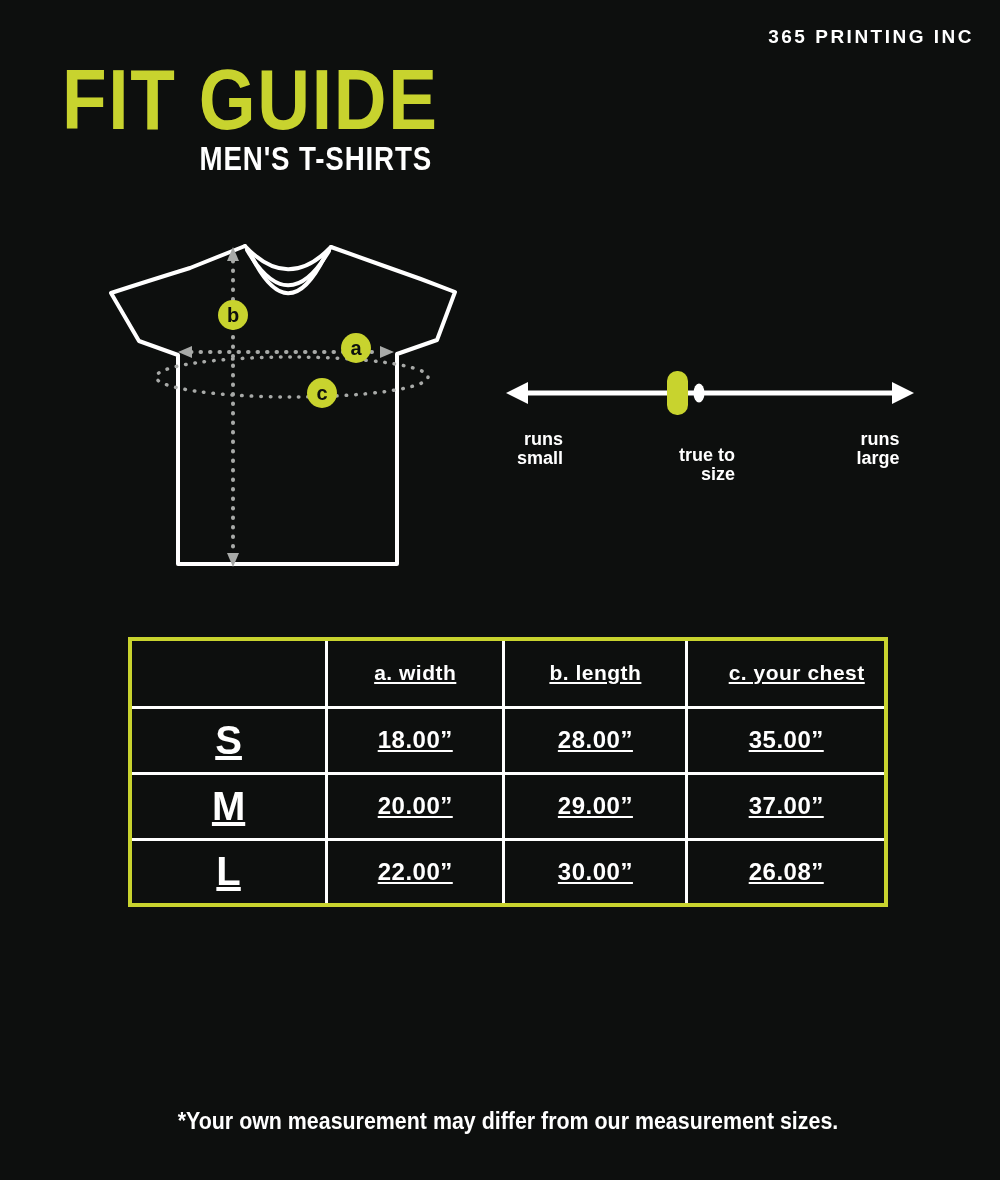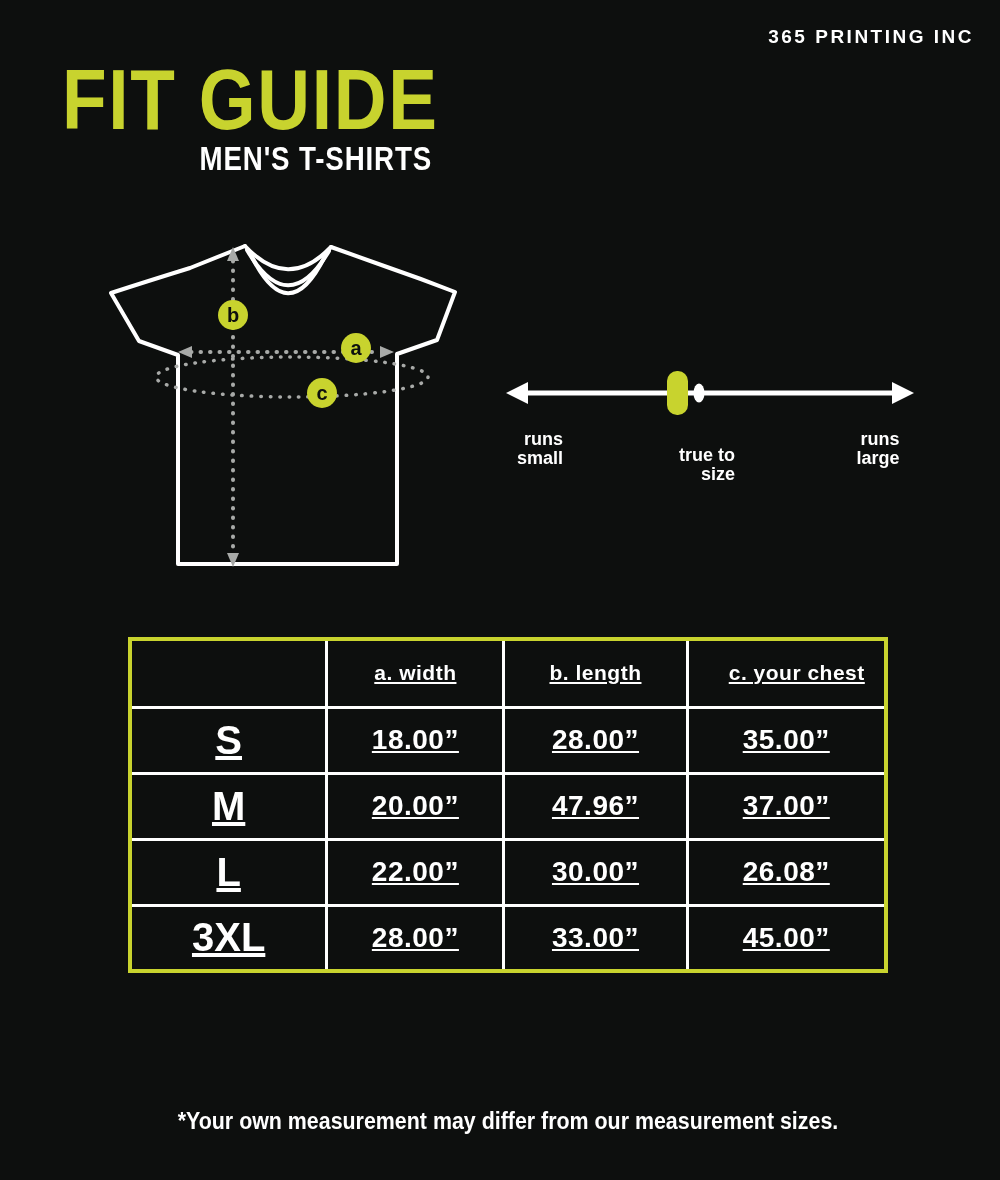--- a/index.html
+++ b/index.html
@@ -119,21 +119,21 @@
   .size-table th{
     font-size:21px;
     font-weight:bold;
     letter-spacing:0.5px;
   }
   .size-table td.size-cell{
     font-size:40px;
     font-weight:bold;
   }
   .size-table td.val-cell{
-    font-size:28px;
+    font-size:24px;
     font-weight:bold;
     letter-spacing:0.5px;
   }
   .col-size{width:198px;}
   .col-width{width:178px;}
   .col-length{width:184px;}
   .col-chest{width:200px;padding-left:21px;}
   
   .footnote{
     position:absolute;
@@ -218,33 +218,27 @@
       </tr>
       <tr class="datarow">
         <td class="size-cell">S</td>
         <td class="val-cell">18.00”</td>
         <td class="val-cell">28.00”</td>
         <td class="val-cell">35.00”</td>
       </tr>
       <tr class="datarow">
         <td class="size-cell">M</td>
         <td class="val-cell">20.00”</td>
-        <td class="val-cell">47.96”</td>
+        <td class="val-cell">29.00”</td>
         <td class="val-cell">37.00”</td>
       </tr>
       <tr class="datarow">
         <td class="size-cell">L</td>
         <td class="val-cell">22.00”</td>
         <td class="val-cell">30.00”</td>
         <td class="val-cell">26.08”</td>
       </tr>
-      <tr class="datarow">
-        <td class="size-cell">3XL</td>
-        <td class="val-cell">28.00”</td>
-        <td class="val-cell">33.00”</td>
-        <td class="val-cell">45.00”</td>
-      </tr>
     </tbody>
   </table>
 
   <div class="footnote">*Your own measurement may differ from our measurement sizes.</div>
 
 </div>
 
 </body></html>

